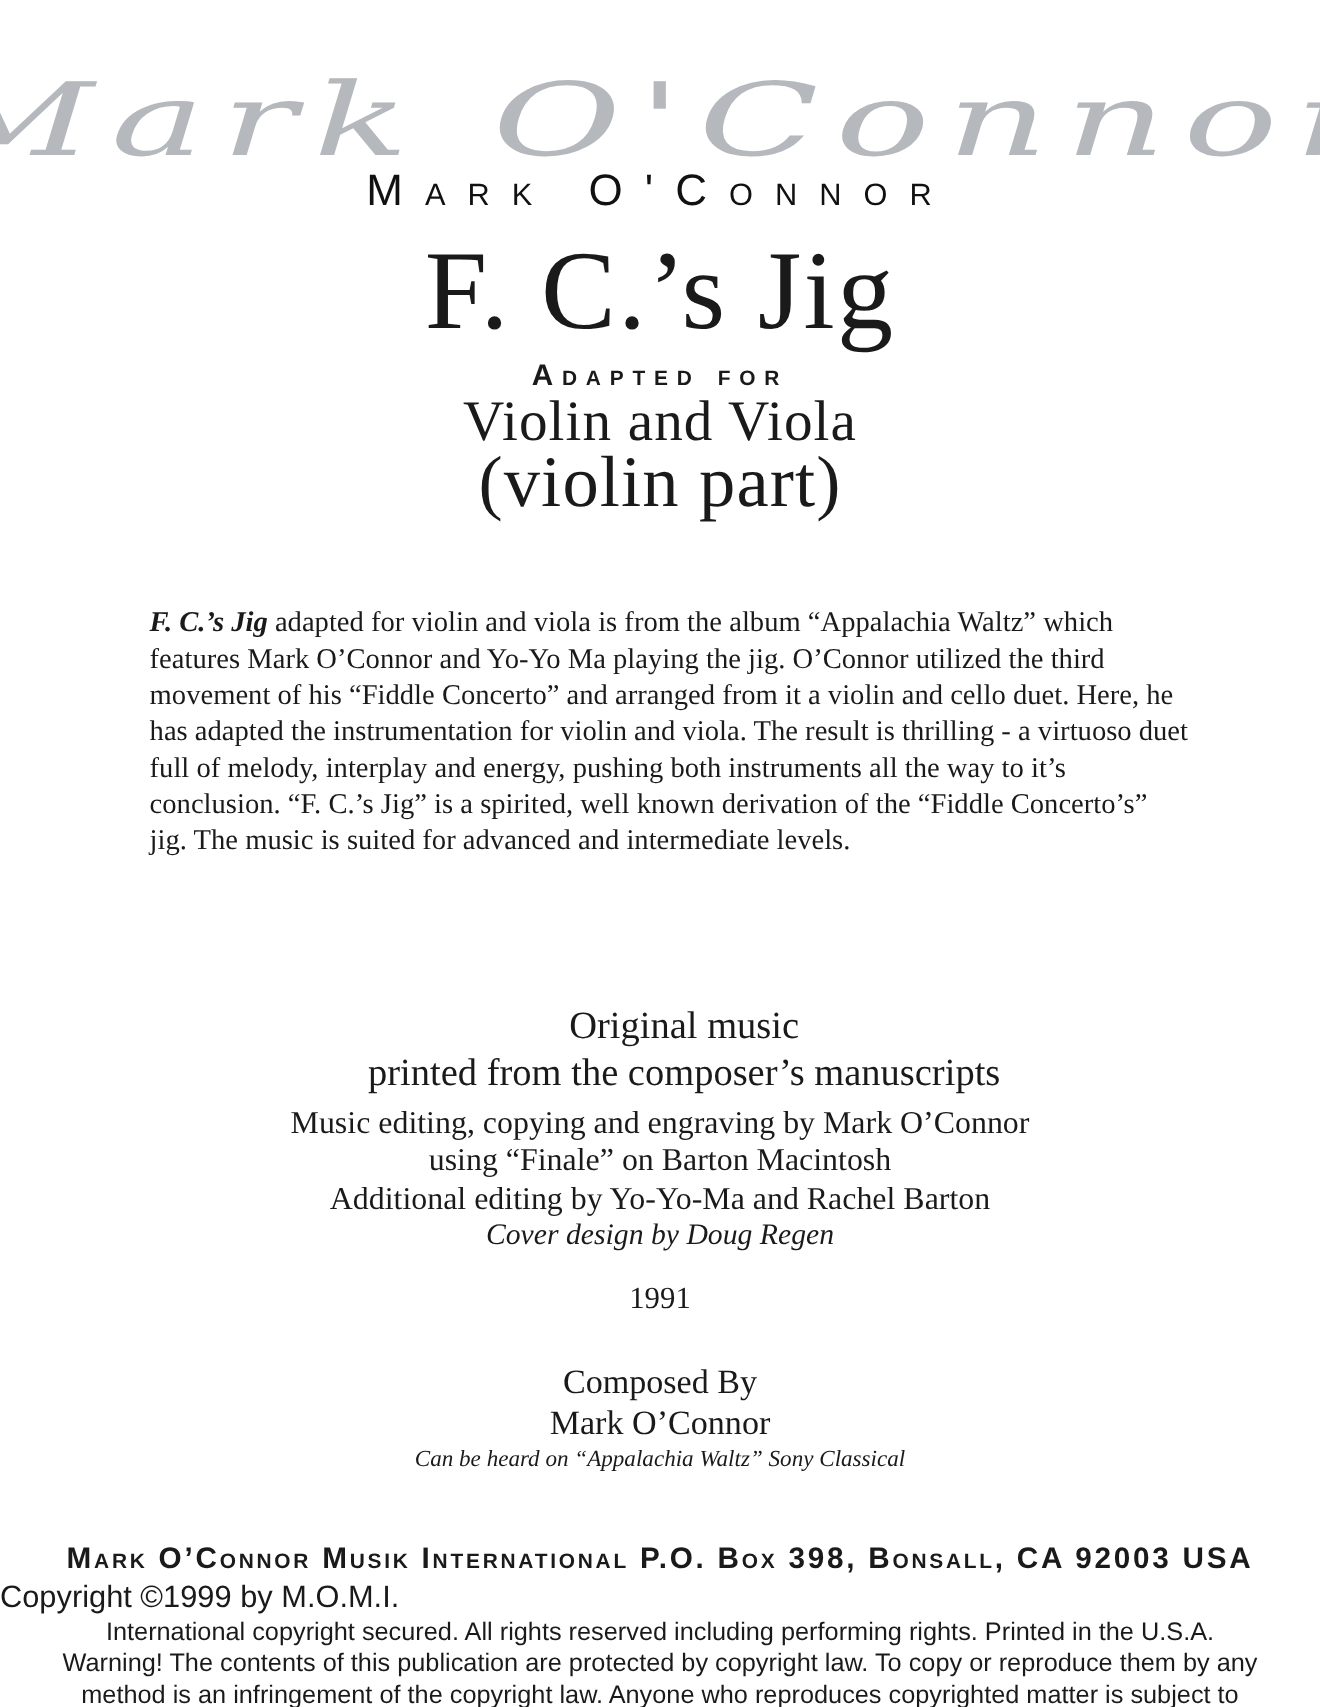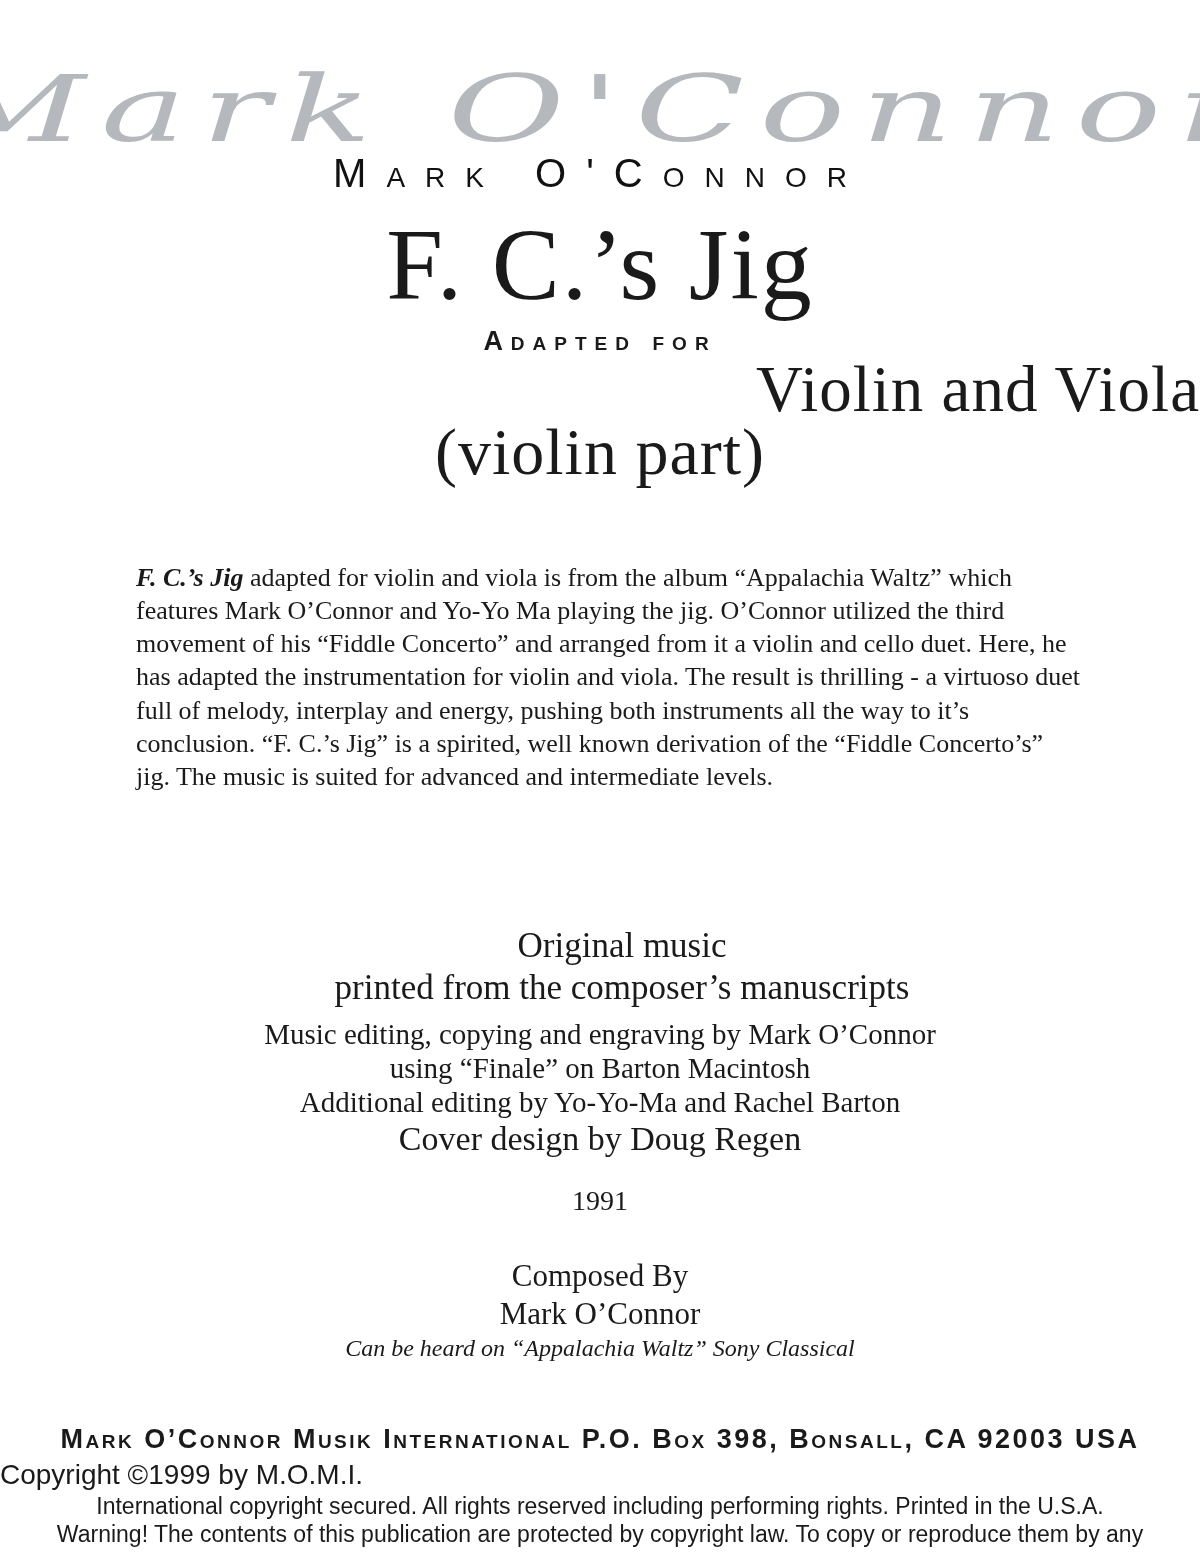--- a/index.html
+++ b/index.html
@@ -64,22 +64,22 @@
   .adapted-for {
     margin-top: 10px;
     text-align: center;
     font-family: "Liberation Sans", sans-serif;
     font-variant: small-caps;
     font-weight: bold;
     font-size: 27px;
     letter-spacing: 8px;
   }
   .instrumentation {
-    text-align: right;
-    font-size: 65px;
+    text-align: center;
+    font-size: 52px;
     line-height: 0.95;
     margin-top: 2px;
     letter-spacing: 1px;
   }
   .part-line {
     text-align: center;
     font-size: 66px;
     line-height: 0.95;
     letter-spacing: 1px;
   }
@@ -102,38 +102,38 @@
     padding-left: 44px;
   }
 
   
   .credits {
     margin-top: 8px;
     text-align: center;
     font-size: 29px;
     line-height: 1.18;
   }
-  .credits .cover-line { font-size: 34px; }
+  .credits .cover-line { font-size: 27px; font-style: italic; }
 
   
   .year {
     margin-top: 26px;
     text-align: center;
     font-size: 28px;
   }
   .composed-block {
     margin-top: 40px;
     text-align: center;
     font-size: 31px;
     line-height: 1.22;
   }
   .heard-on {
     text-align: center;
     font-style: italic;
-    font-size: 24px;
+    font-size: 21px;
     margin-top: 2px;
   }
 
   
   .footer { margin-top: 62px; }
   .publisher-line {
     text-align: center;
     font-family: "Liberation Sans", sans-serif;
     font-variant: small-caps;
     font-weight: bold;

